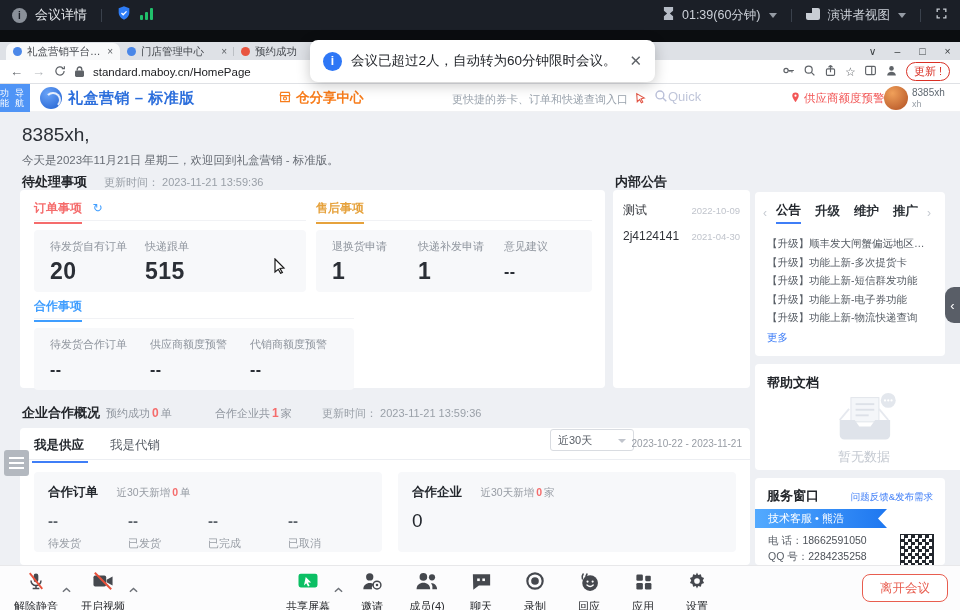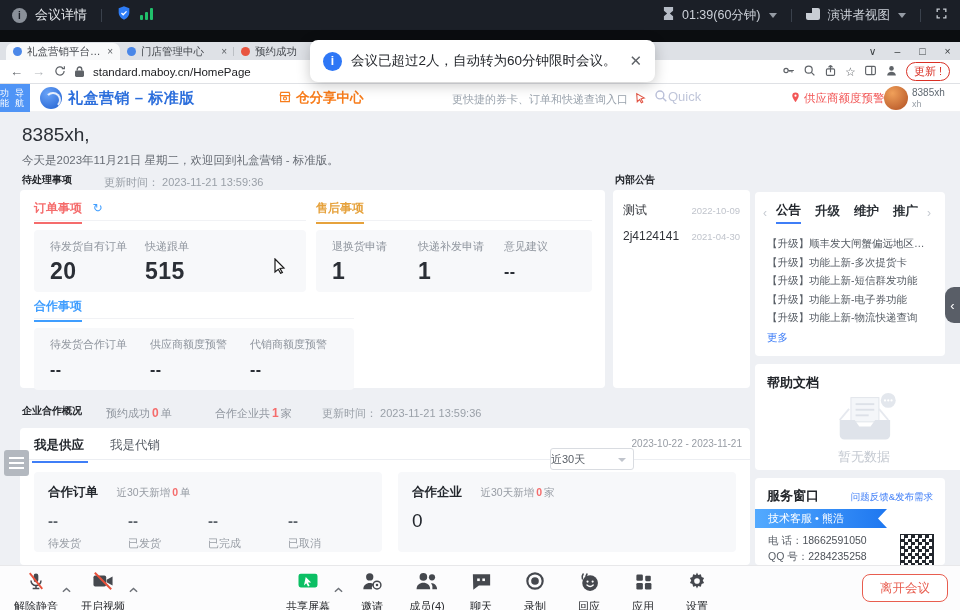--- a/index.html
+++ b/index.html
@@ -51,21 +51,21 @@
   .tutorial{position:absolute;left:790px;top:7px;display:flex;align-items:center;gap:3px;color:#f25555;font-size:11.5px}
   .avatar{position:absolute;left:884px;top:2px;width:24px;height:24px;border-radius:50%;background:radial-gradient(circle at 35% 30%,#f0a05a,#b04f22)}
   .uname{position:absolute;left:912px;top:3px;font-size:10px;color:#606972;line-height:11px}
   .uname small{font-size:9px;color:#99a0a8}
 
   
   .appbody{position:absolute;top:112px;left:0;right:0;height:453px;background:#eef0f4;overflow:hidden;z-index:10}
   .card{position:absolute;background:#fff;border-radius:4px}
   .greet-name{position:absolute;left:22px;top:12px;font-size:19px;color:#2b2f36}
   .greet-sub{position:absolute;left:22px;top:41px;font-size:11.5px;color:#676c74}
-  .sec-title{position:absolute;font-size:10px;font-weight:bold;color:#23262b}
+  .sec-title{position:absolute;font-size:13px;font-weight:bold;color:#23262b}
   .sec-upd{position:absolute;font-size:11px;color:#9aa0a8}
 
   .todo-card{left:20px;top:78px;width:585px;height:198px}
   .tg{position:absolute}
   .tg0{left:14px;top:8px;width:272px}
   .tg1{left:296px;top:8px;width:276px}
   .tg2{left:14px;top:106px;width:320px}
   .tg-head{border-bottom:1px solid #f1f2f5;height:23px}
   .tg-name{display:inline-block;font-size:12px;font-weight:bold;padding-bottom:5px;border-bottom:2px solid}
   .tg0 .tg-name{color:#f56c6c;border-color:#f56c6c}
@@ -109,21 +109,21 @@
   .qr{position:absolute;right:11px;top:56px;width:34px;height:34px;border:1px solid #23272e;background:repeating-conic-gradient(#23272e 0% 25%,#ffffff 0% 50%);background-size:7px 7px}
 
   .sec2-meta{position:absolute;font-size:11px;color:#8f959e}
   .sec2-meta b{color:#f56c6c;font-size:12px;margin:0 2px}
   .coop-card{left:20px;top:316px;width:730px;height:137px}
   .cp-tabs{position:relative;height:32px;border-bottom:1px solid #eceef2}
   .cp-tab{position:absolute;top:9px;font-size:12.5px}
   .cp-tab.one{left:14px;color:#24282e;font-weight:bold}
   .cp-tab.one::after{content:"";position:absolute;left:-2px;bottom:-9px;width:56px;height:2px;background:#3f7ef7}
   .cp-tab.two{left:90px;color:#5a6068}
-  .cp-select{position:absolute;right:116px;top:20px;width:84px;height:22px;border:1px solid #d9dce1;border-radius:3px;font-size:11px;color:#5a6068;line-height:20px;padding-left:0;background:#fff}
+  .cp-select{position:absolute;right:116px;top:1px;width:84px;height:22px;border:1px solid #d9dce1;border-radius:3px;font-size:11px;color:#5a6068;line-height:20px;padding-left:7px;background:#fff}
   .cp-select .sel-caret{position:absolute;right:7px;top:9px;width:0;height:0;border-left:4px solid transparent;border-right:4px solid transparent;border-top:4px solid #c0c4cc}
   .cp-dates{position:absolute;right:8px;top:10px;font-size:10px;color:#979ca4}
   .cpanel{position:absolute;top:44px;height:80px;background:#f7f8fa;border-radius:4px;padding:10px 14px}
   .cpanel.left{left:14px;width:348px}
   .cpanel.right{left:378px;width:338px}
   .cp-head{font-size:12.5px;font-weight:bold;color:#24282e}
   .cp-inc{font-size:10.5px;color:#979ca4;font-weight:normal;margin-left:14px}
   .cp-inc b{color:#f56c6c;margin:0 2px}
   .cstats{display:flex;margin-top:11px}
   .cstat{width:83px}

